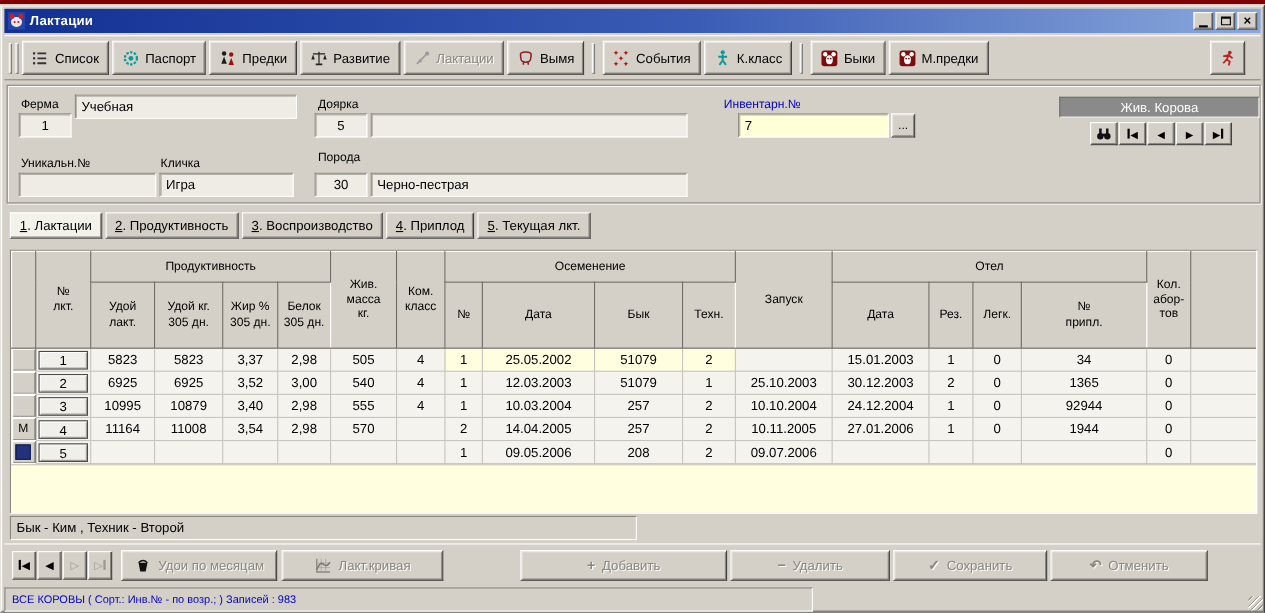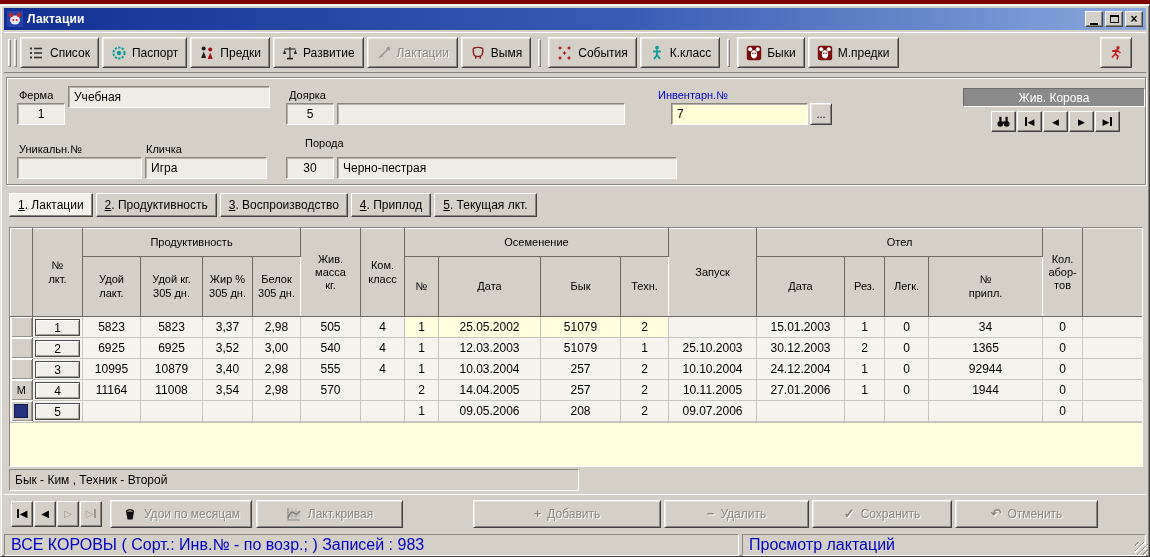--- a/index.html
+++ b/index.html
@@ -116,21 +116,21 @@
   .w-milk { width:142px; margin-right:4px; }
   .w-curve { width:147px; }
   .w-add { width:188px; margin-left:70px; }
   .w-del { width:145px; margin-left:3px; }
   .w-save { width:140px; margin-left:3px; }
   .w-cancel { width:143px; margin-left:3px; }
 
   
   .statusbar { position:absolute; left:3px; top:529px; right:3px; height:22px; display:flex; gap:3px; }
   .statsec { background:#d4d0c8; border:1px solid; border-color:#8a877f #fff #fff #8a877f;
-             display:flex; align-items:center; padding:0 6px; font-size:16px; color:#0000c8; white-space:nowrap; overflow:hidden; }
+             display:flex; align-items:center; padding:0 6px; font-size:10px; color:#0000c8; white-space:nowrap; overflow:hidden; }
   .stat-left { width:735px; }
   .stat-right { flex:1; }
   .gripcorner { position:absolute; right:1px; bottom:1px; width:13px; height:13px;
                 background: repeating-linear-gradient(135deg, transparent 0 2px, #9a978f 2px 3px, #fff 3px 4px); }
 </style>
 </head>
 <body>
 
 <div class="top-strip"></div>
 
@@ -360,23 +360,23 @@
           <span class="bar"></span>
         </button>
     </div>
 
     <span class="flabel" style="left:12px; top:65px;">Уникальн.№</span>
     <input class="field" style="left: 10px; top: 79px; width: 125px;" readonly="" value="">
 
     <span class="flabel" style="left:139px; top:65px;">Кличка</span>
     <input class="field" style="left: 138px; top: 79px; width: 122px;" readonly="" value="Игра">
 
-    <span class="flabel" style="left:282px; top:59px;margin-left:16px;">Порода</span>
+    <span class="flabel" style="left:282px; top:59px;">Порода</span>
     <input class="field center" style="left: 279px; top: 79px; width: 48px;" readonly="" value="30">
-    <input class="field" style="left: 330px; top: 79px; width: 340px;" readonly="" value="Черно-пестрая">
+    <input class="field" style="left: 330px; top: 79px; width: 288px;" readonly="" value="Черно-пестрая">
   </div>
 
   <div class="tabsrow">
     <button class="tab active">
         <span class="num">1</span>
         <span>. Лактации</span>
       </button>
     <button class="tab">
         <span class="num">2</span>
         <span>. Продуктивность</span>
@@ -630,17 +630,16 @@
       <span>Сохранить</span>
     </button>
     <button class="bbtn w-cancel" disabled="">
       <span class="gsym">↶</span>
       <span>Отменить</span>
     </button>
   </div>
 
   <div class="statusbar">
     <div class="statsec stat-left">ВСЕ КОРОВЫ  ( Сорт.: Инв.№ - по возр.; )   Записей : 983</div>
-    <div class="statsec stat-right">Просмотр лактаций</div>
   </div>
   <div class="gripcorner"></div>
 
 </div>
 
 </body></html>

